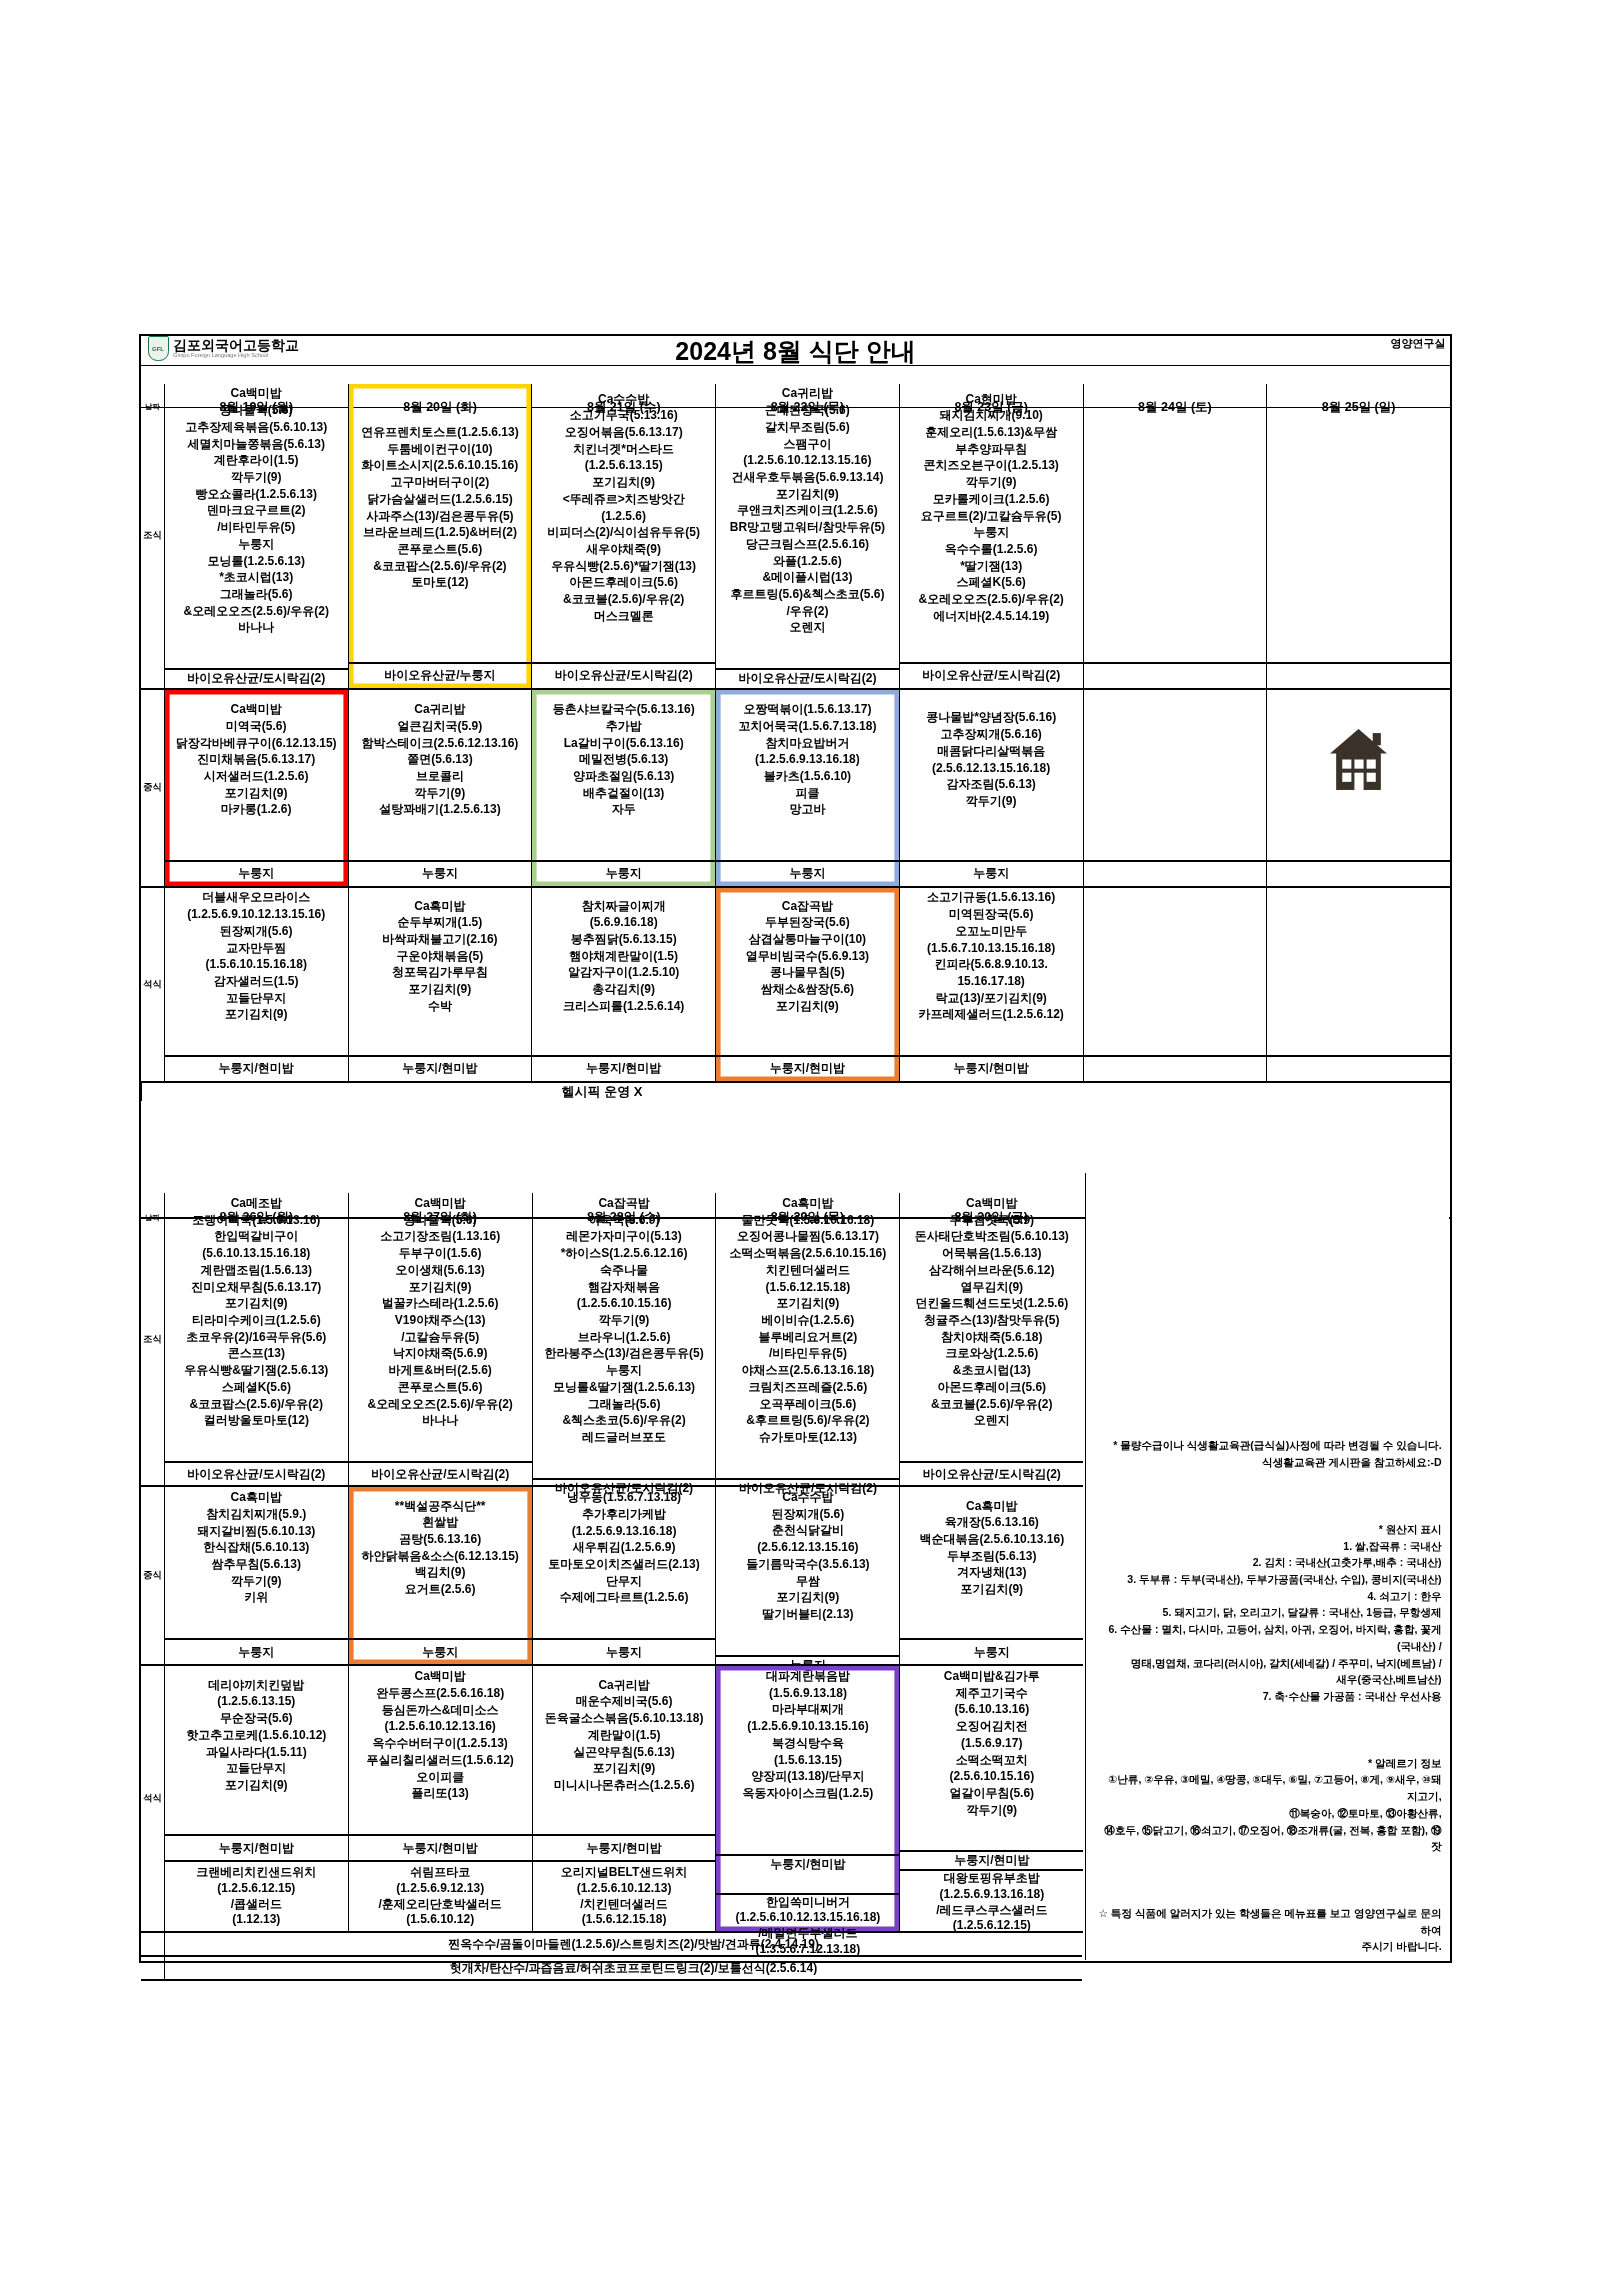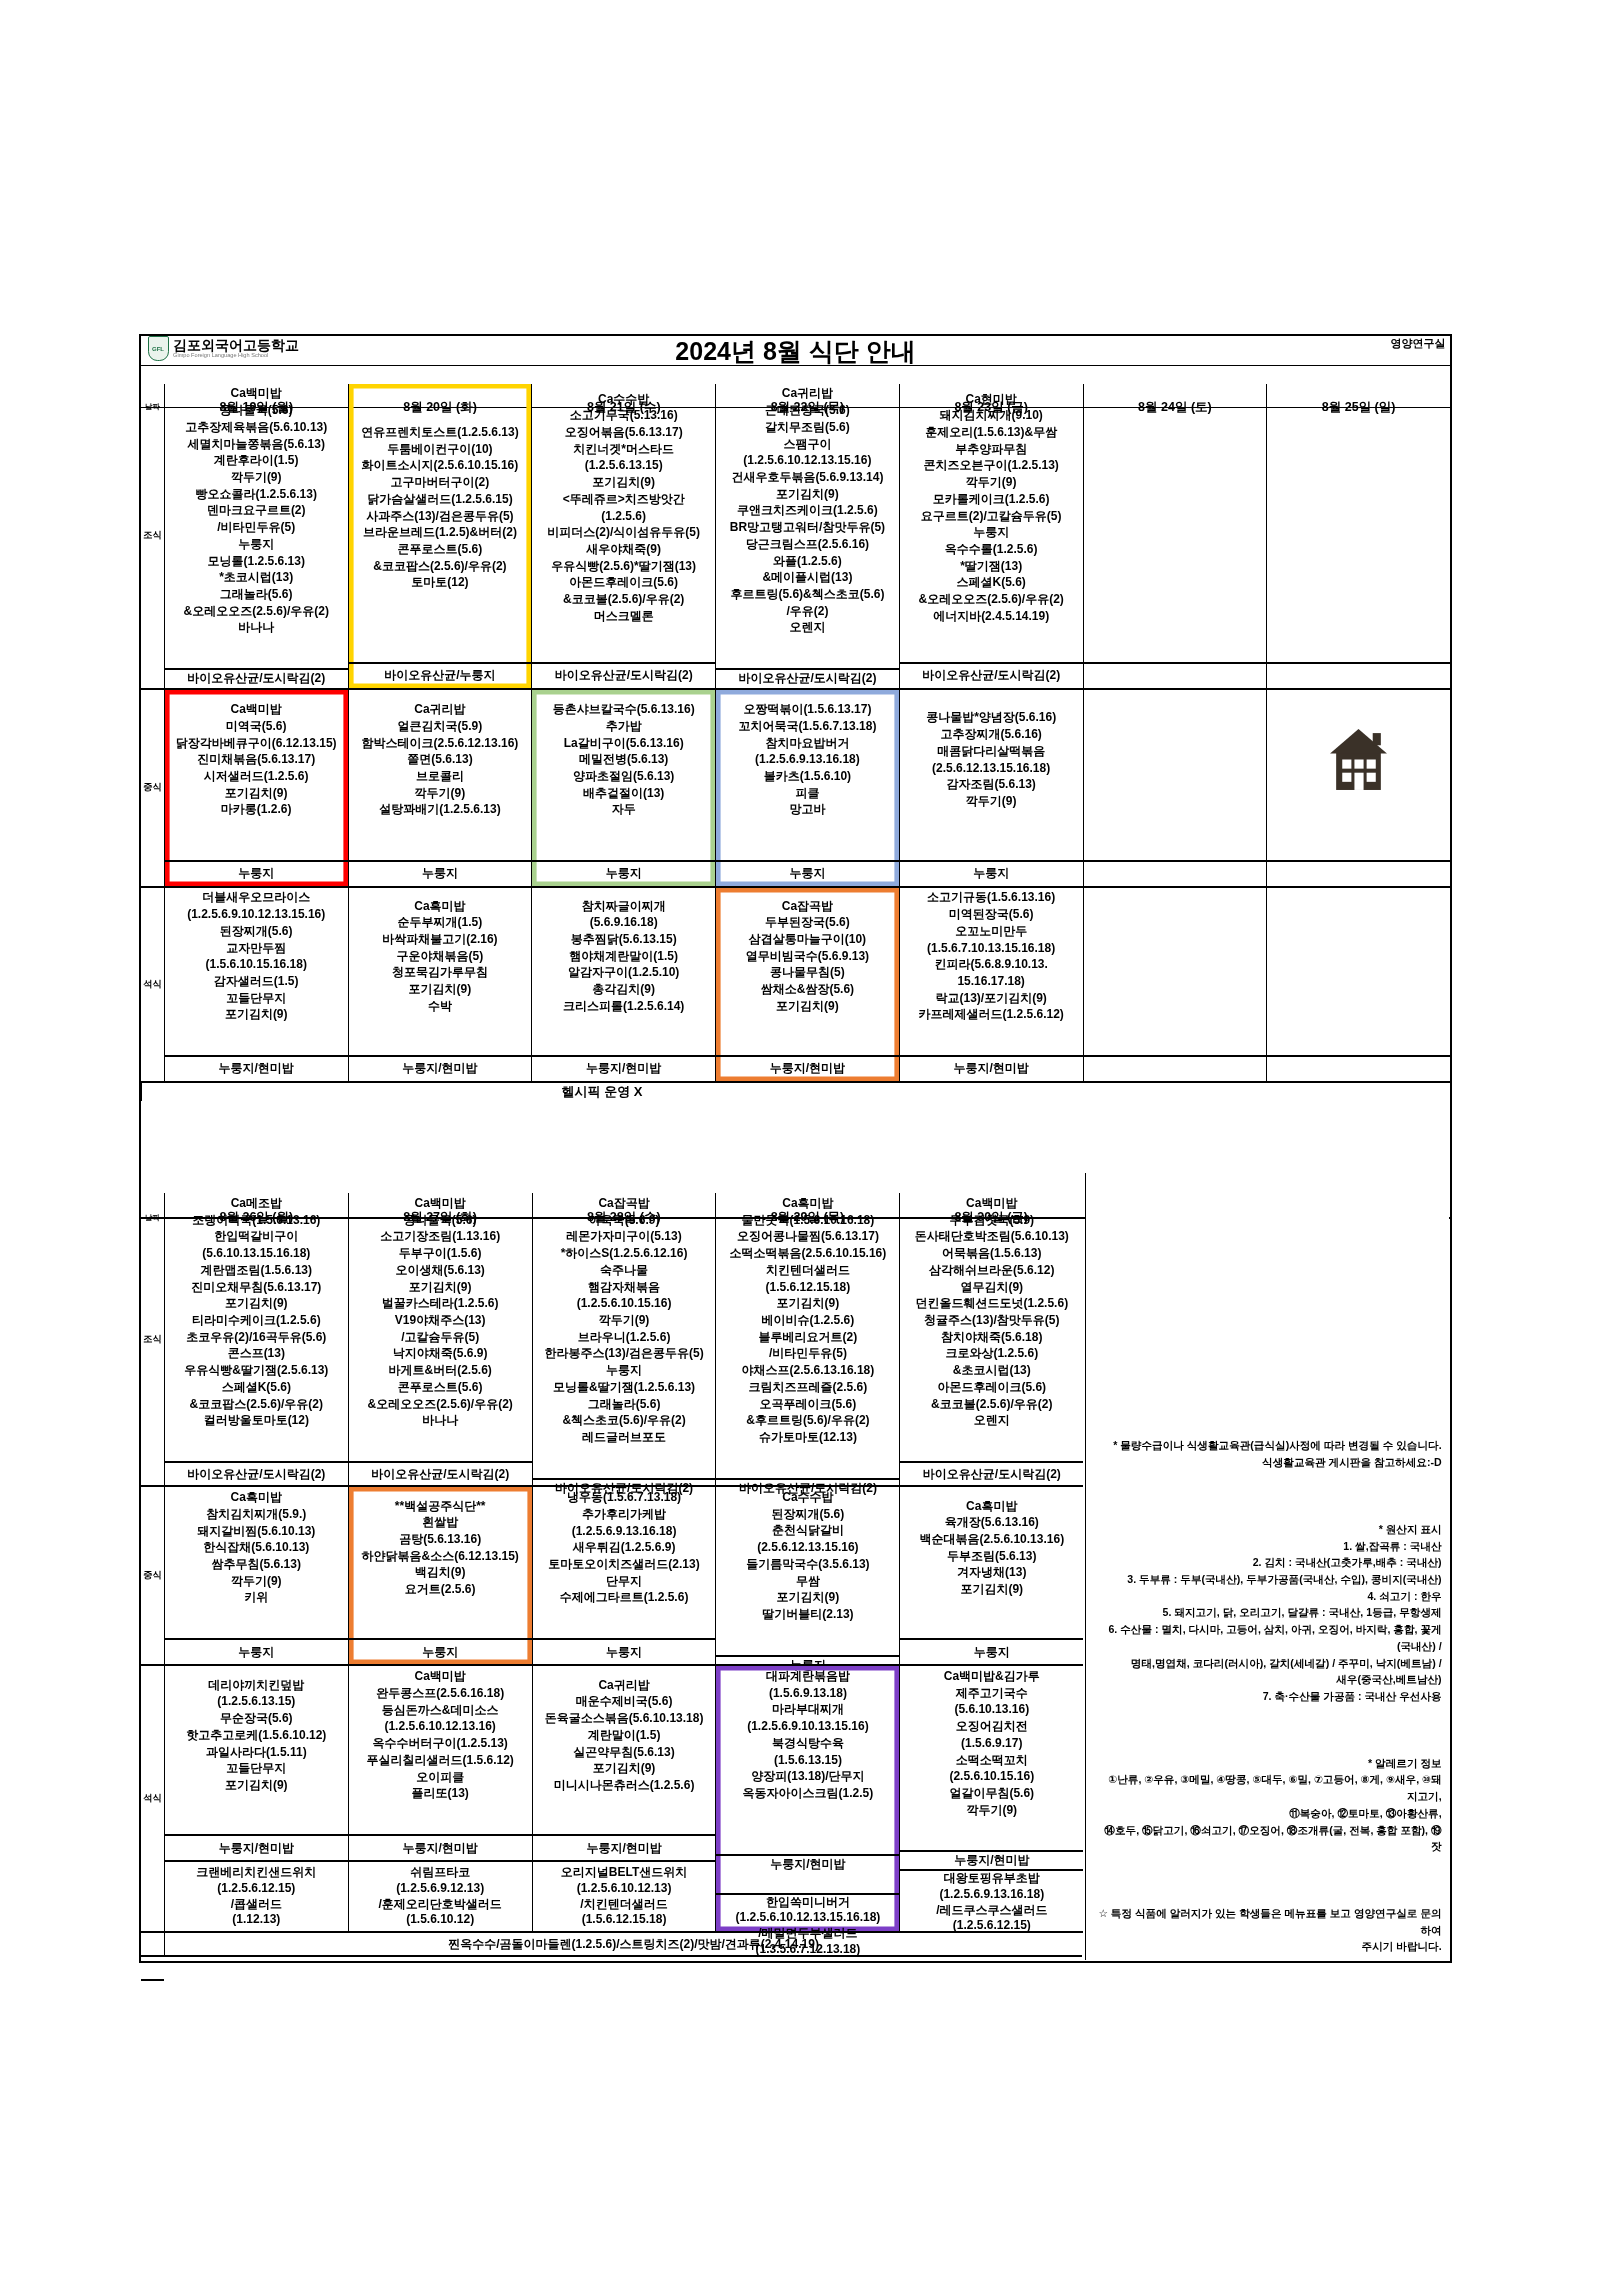--- a/index.html
+++ b/index.html
@@ -574,20 +574,21 @@
       <div class="fill"></div>
     </div>
 
     <div class="r botrow">
       <div class="c spanlab"></div>
       <div class="c spancell">찐옥수수/곰돌이마들렌(1.2.5.6)/스트링치즈(2)/맛밤/견과류(2.4.14.19)</div>
       <div class="fill"></div>
     </div>
     <div class="r botrow">
       <div class="c spanlab"></div>
+      <div class="c spancell">헛개차/탄산수/과즙음료/허쉬초코프로틴드링크(2)/보틀선식(2.5.6.14)</div>
       <div class="fill"></div>
     </div>
 
     <div class="notes">
       <div class="nb">* 물량수급이나 식생활교육관(급식실)사정에 따라 변경될 수 있습니다.
   식생활교육관 게시판을 참고하세요:-D</div>
       <div class="nb">* 원산지 표시
   1. 쌀,잡곡류 : 국내산
   2. 김치 : 국내산(고춧가루,배추 : 국내산)
   3. 두부류 : 두부(국내산), 두부가공품(국내산, 수입), 콩비지(국내산)

